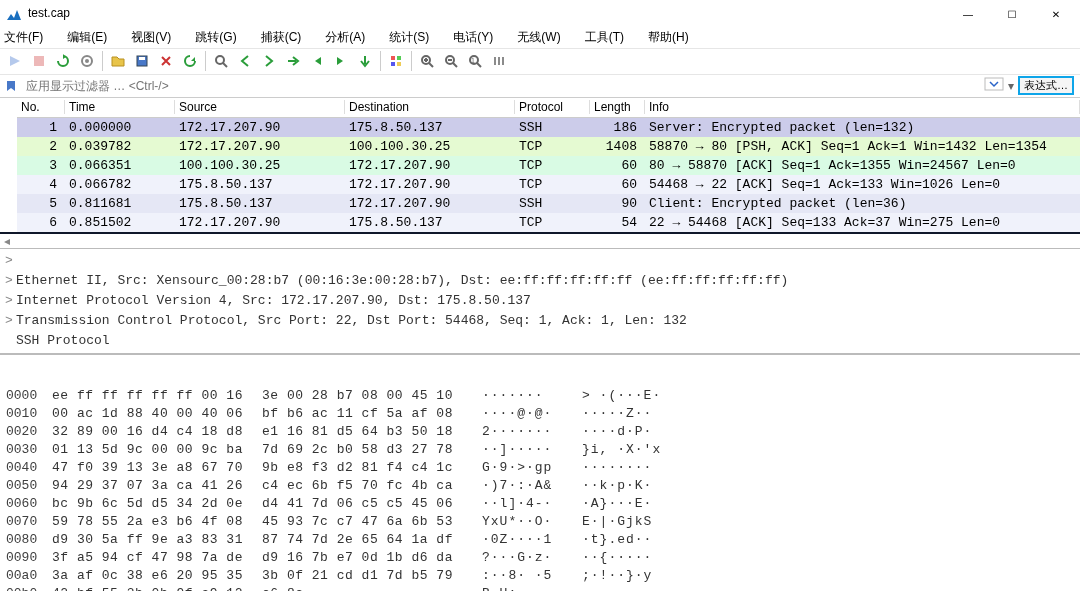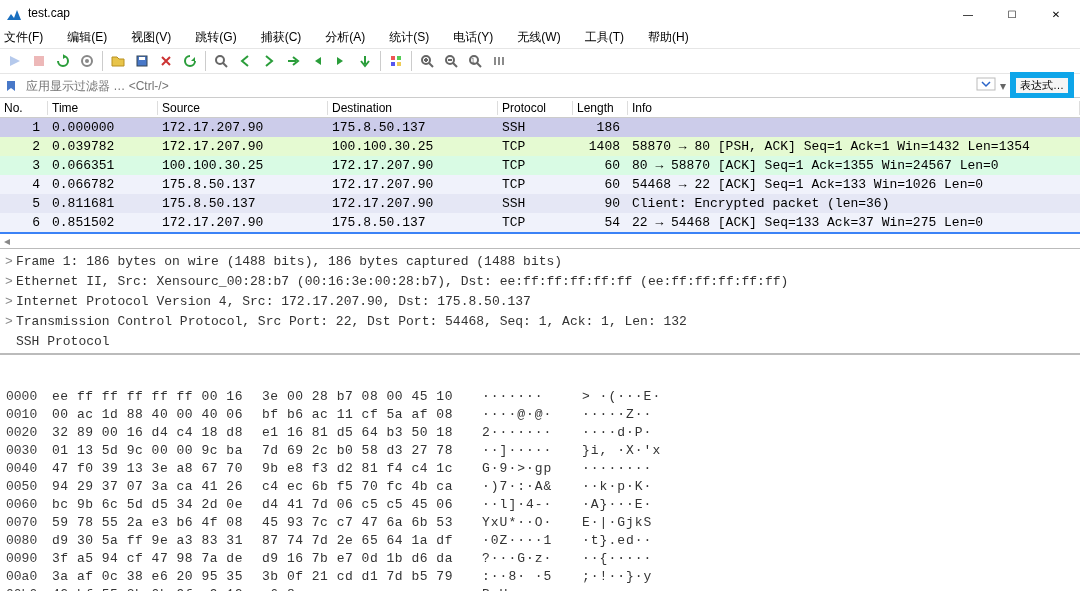--- a/index.html
+++ b/index.html
@@ -58,23 +58,24 @@
 }
 .filter-bookmark {
   width: 22px; display: flex; justify-content: center; align-items: center;
 }
 .filter-input {
   flex: 1; height: 22px; border: none; outline: none;
   font-size: 12px; padding: 0 4px; color: #888;
   background: #fff;
 }
 .filter-right { display: flex; align-items: center; gap: 4px; padding-right: 6px; }
-.filter-right .exp { border: 6px solid #0ea5e9; padding: 0 4px; font-size: 11px; background: #f5f5f5; }
+.filter-right .exp { border: 2px solid #0ea5e9; padding: 0 4px; font-size: 11px; background: #f5f5f5; }
 .packet-list {
-  border-bottom: 2px solid #3b82f6;
+  border-bottom: 2px solid #0f172a;
+  padding-left: 17px;
 }
 .packet-header, .packet-row {
   display: grid;
   grid-template-columns: 48px 110px 170px 170px 75px 55px 1fr;
   align-items: center;
   font-family: Consolas, "Courier New", monospace;
   font-size: 13px;
 }
 .packet-header {
   background: #fff;
@@ -303,20 +304,21 @@
     <div class="col">Info</div>
   </div>
   <div id="packet-rows">
       <div class="packet-row sel">
         <div class="col num">1</div>
         <div class="col">0.000000</div>
         <div class="col">172.17.207.90</div>
         <div class="col">175.8.50.137</div>
         <div class="col">SSH</div>
         <div class="col" style="text-align:right;padding-right:8px">186</div>
+        <div class="col">Server: Encrypted packet (len=132)</div>
       </div>
       <div class="packet-row tcp-green">
         <div class="col num">2</div>
         <div class="col">0.039782</div>
         <div class="col">172.17.207.90</div>
         <div class="col">100.100.30.25</div>
         <div class="col">TCP</div>
         <div class="col" style="text-align:right;padding-right:8px">1408</div>
         <div class="col">58870 → 80 [PSH, ACK] Seq=1 Ack=1 Win=1432 Len=1354</div>
       </div>
@@ -359,21 +361,20 @@
     </div>
 </div>
 <div style="display:flex;align-items:center;height:16px;border-bottom:1px solid #bbb;">
   <span class="scroll-left">◂</span>
 </div>
 
 <div class="details">
   <div id="detail-lines">
       <div class="line">
         <span class="arrow">&gt;</span>
-        <span>Frame 1: 186 bytes on wire (1488 bits), 186 bytes captured (1488 bits)</span>
       </div>
       <div class="line">
         <span class="arrow">&gt;</span>
         <span>Ethernet II, Src: Xensourc_00:28:b7 (00:16:3e:00:28:b7), Dst: ee:ff:ff:ff:ff:ff (ee:ff:ff:ff:ff:ff)</span>
       </div>
       <div class="line">
         <span class="arrow">&gt;</span>
         <span>Internet Protocol Version 4, Src: 172.17.207.90, Dst: 175.8.50.137</span>
       </div>
       <div class="line">

